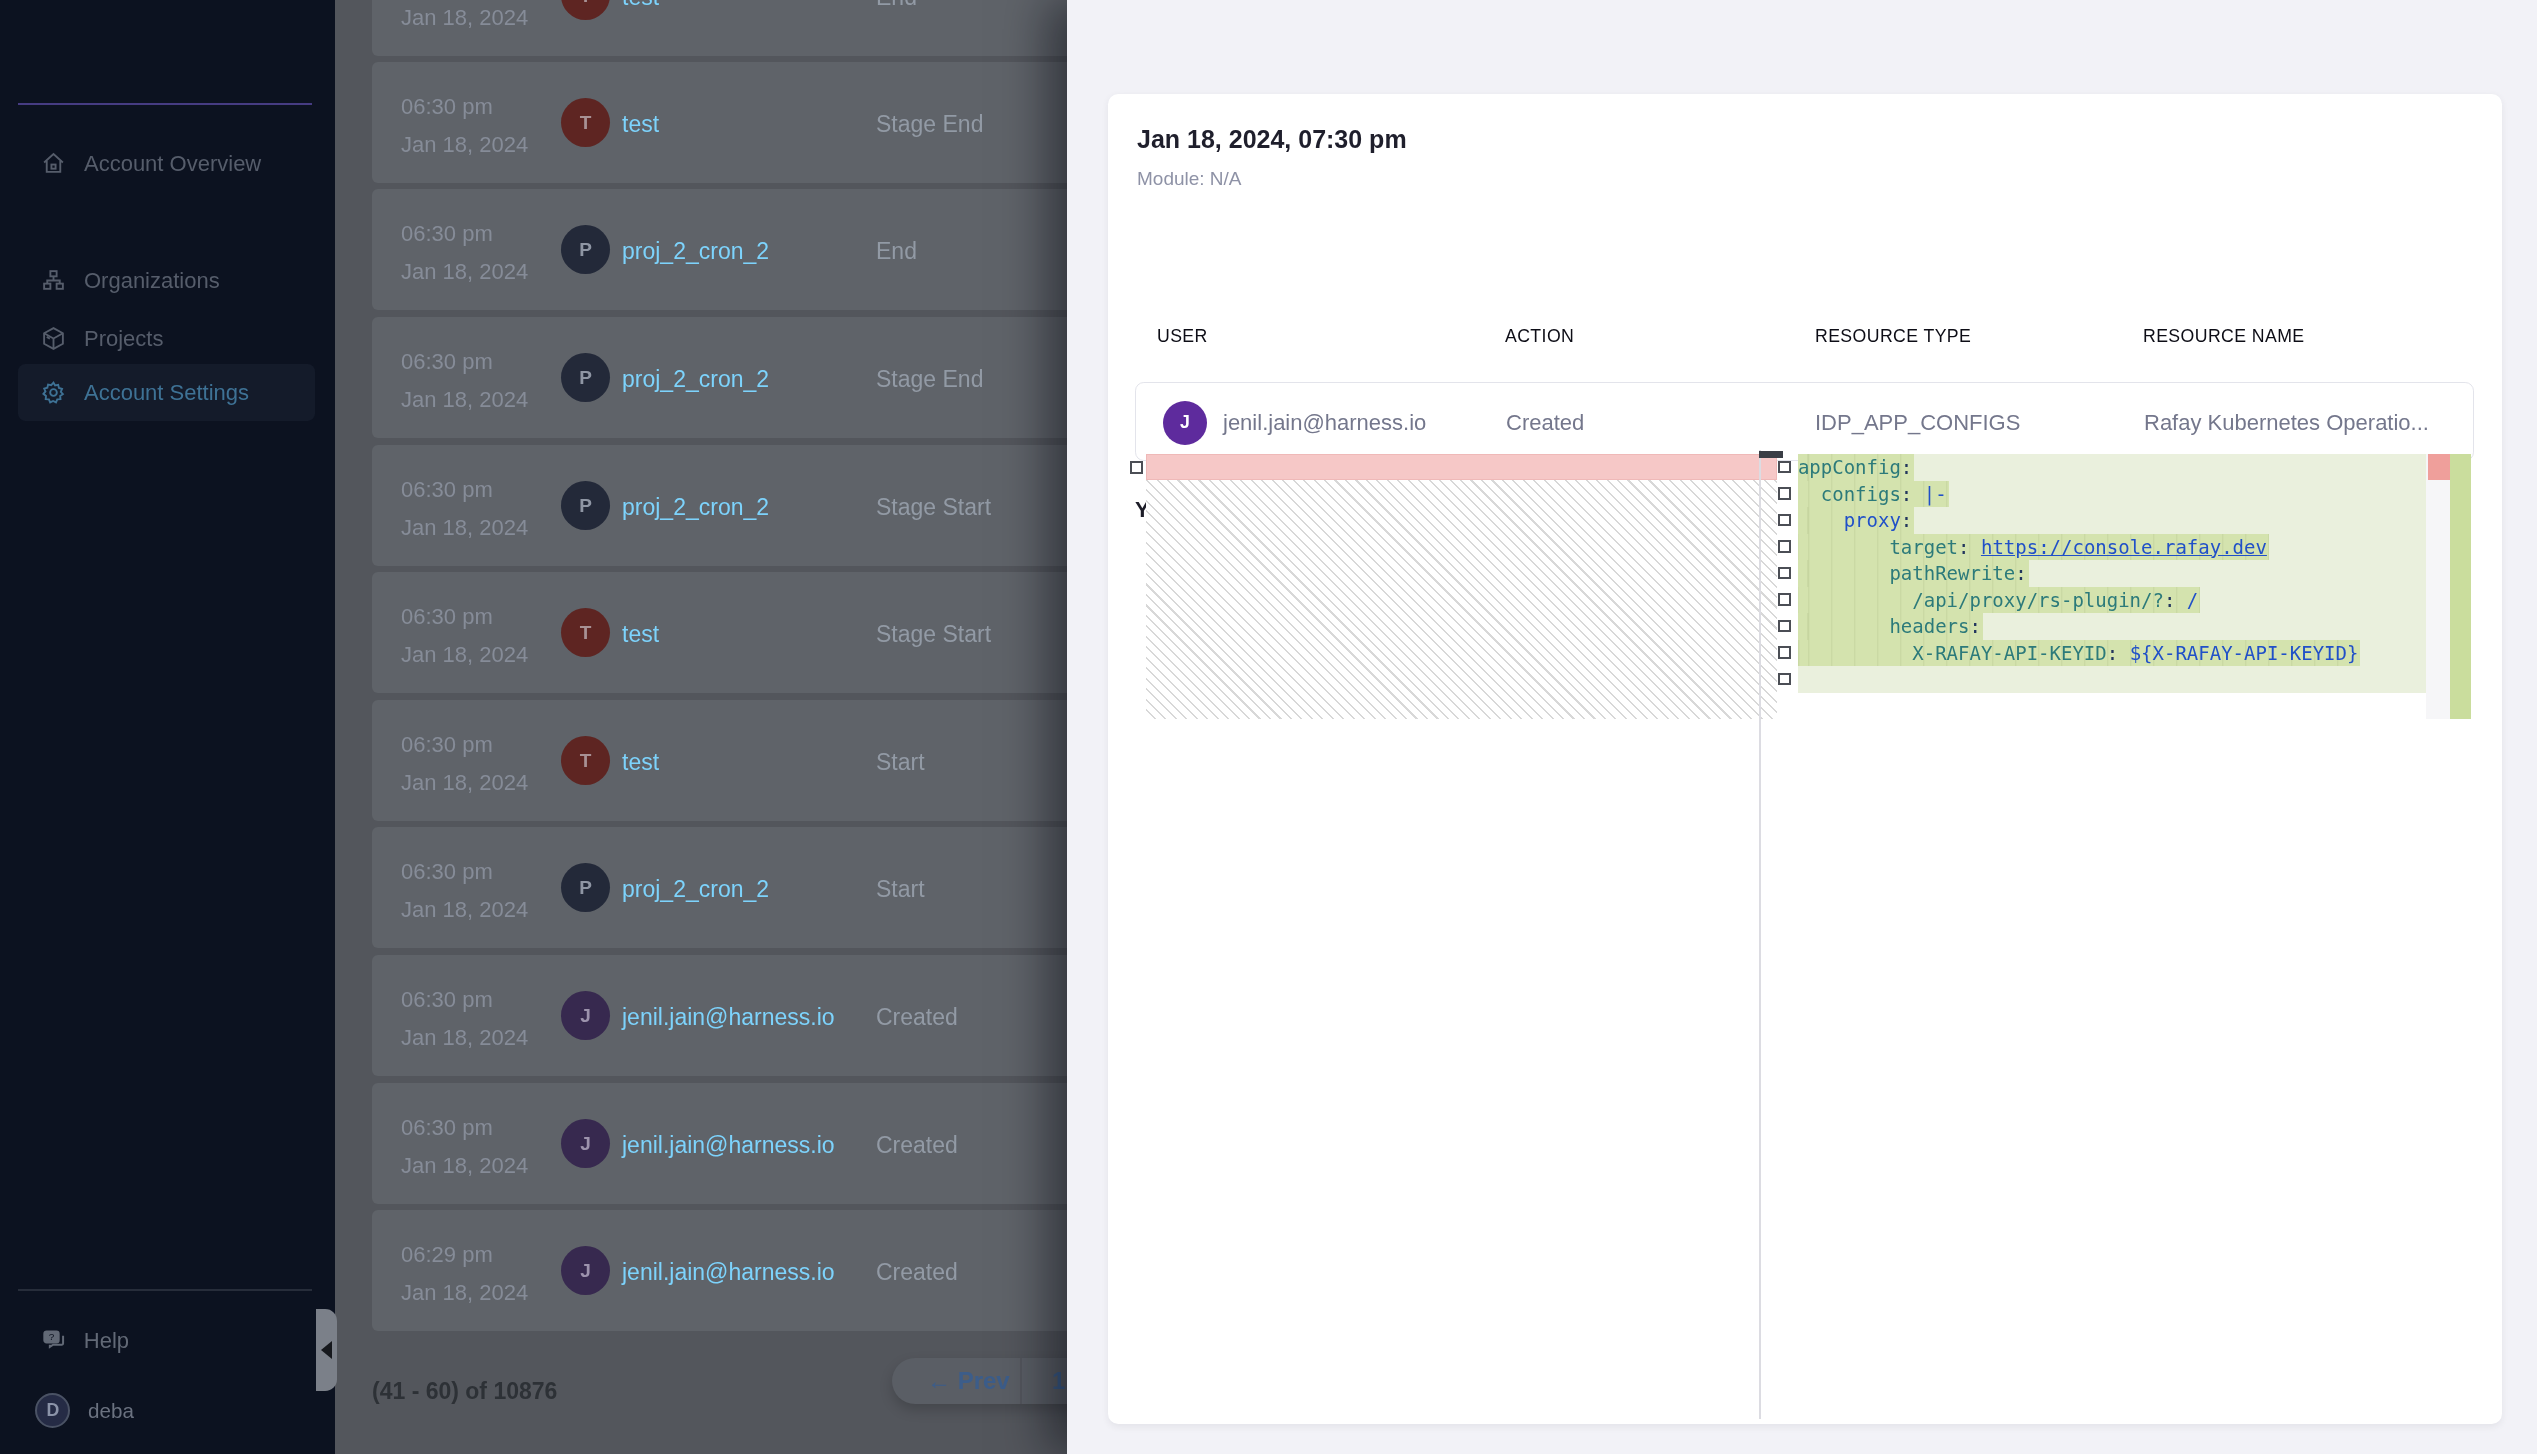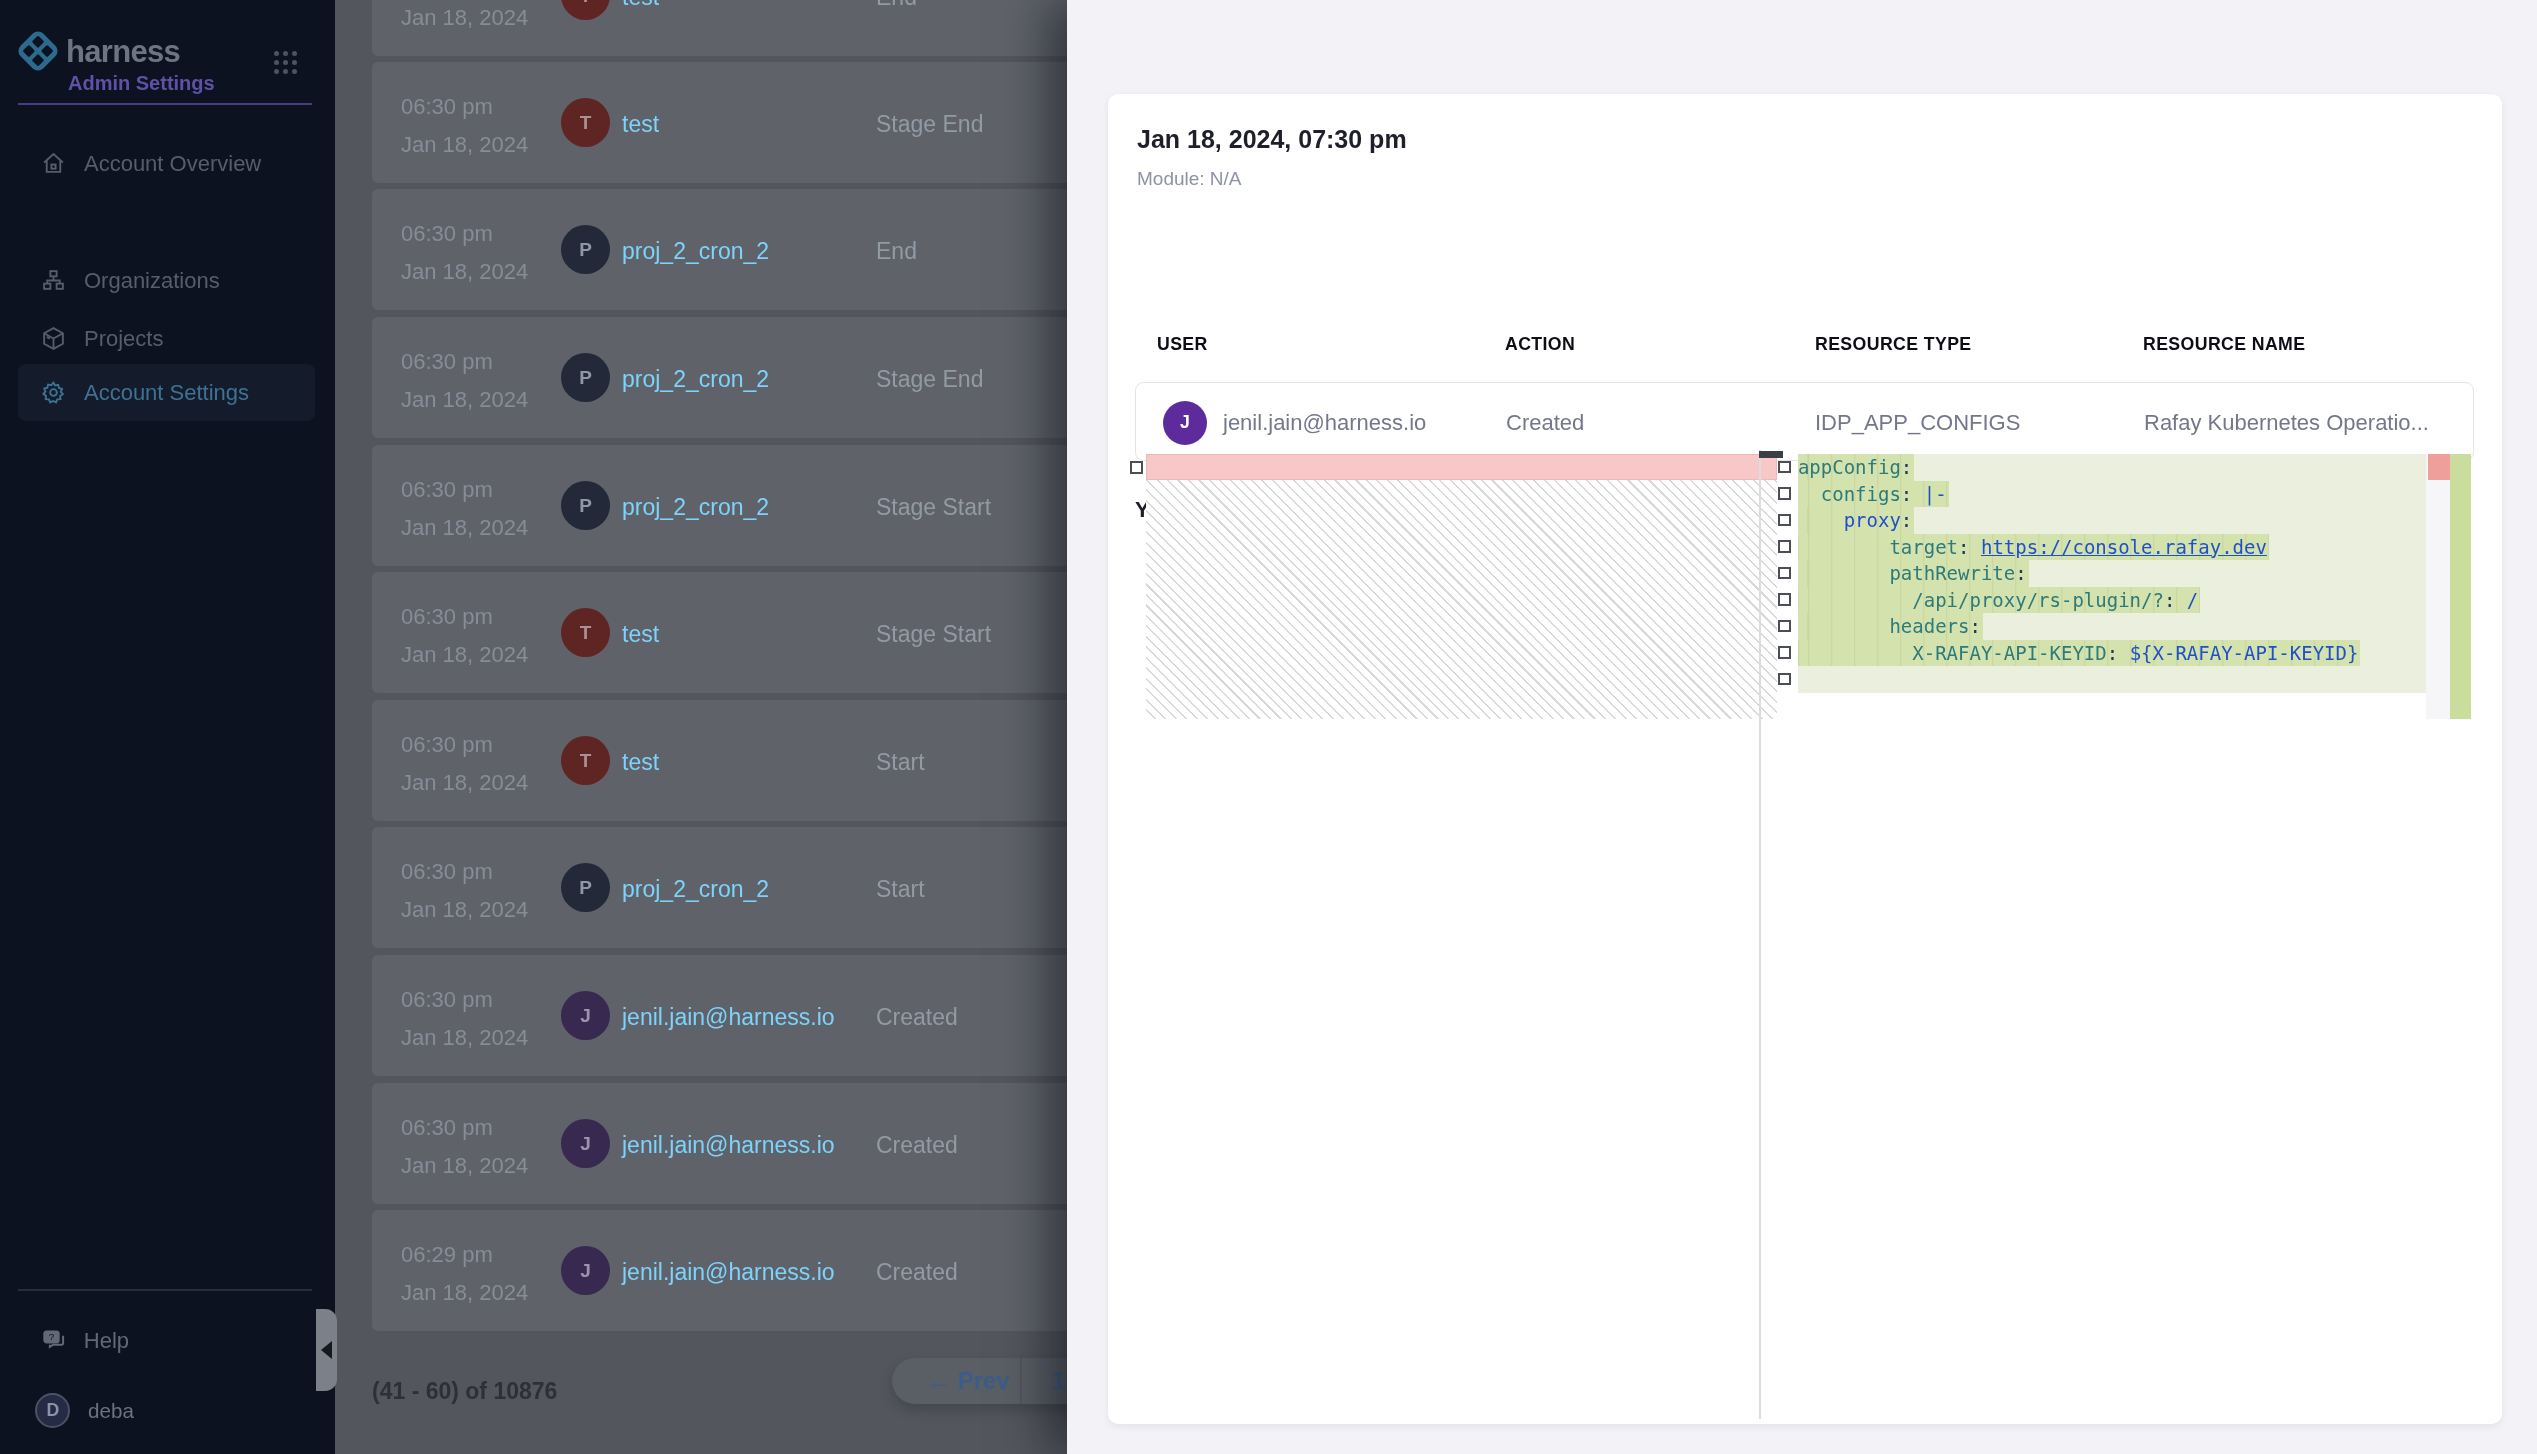--- a/index.html
+++ b/index.html
@@ -47,21 +47,21 @@
 
   
   .drawer { position:absolute; left:1067px; top:0; width:1470px; height:1454px; background:#f2f2f7; z-index:5; box-shadow:-19px 0 44px rgba(8,10,18,.5); }
   .drawer-header { position:absolute; left:0; top:0; width:100%; height:60px; background:#ffffff; border-bottom:1.5px solid #e4e5ed; }
   .drawer-title { position:absolute; left:31px; top:13.2px; font-size:29px; font-weight:bold; color:#14141c; letter-spacing:-0.4px; }
   .close-btn { position:absolute; right:13.2px; top:11.8px; width:35px; height:35px; cursor:pointer; display:flex; align-items:center; justify-content:center; }
 
   .card { position:absolute; left:41px; top:94px; width:1394px; height:1330px; background:#ffffff; border-radius:10.3px; box-shadow:0 2.2px 7.4px rgba(40,41,61,.07); }
   .event-ts { position:absolute; left:29px; top:31px; font-size:25px; font-weight:bold; color:#1f1f2c; }
   .event-module { position:absolute; left:29px; top:74px; font-size:19px; color:#8e92a6; }
-  .col-header { position:absolute; top:240px; font-size:17.7px; font-weight:bold; color:#0d0d16; letter-spacing:0.4px; }
+  .col-header { position:absolute; top:232px; font-size:17.7px; font-weight:normal; color:#0d0d16; letter-spacing:0.4px; }
   .ch-user { left:49px; } .ch-action { left:397px; } .ch-rtype { left:707px; } .ch-rname { left:1035px; }
   .event-rowbox { position:absolute; left:27px; top:288px; width:1339px; height:79px; border:1.5px solid #e3e4eb; border-radius:8.8px; background:#fff; }
   .ev-avatar { position:absolute; left:27px; top:17.7px; width:44px; height:44px; border-radius:50%; background:#5e2b9d; color:#ffffff; font-size:17.7px; font-weight:600; display:flex; align-items:center; justify-content:center; }
   .ev-user { position:absolute; left:87px; top:26.5px; font-size:22px; color:#74778c; }
   .ev-action { position:absolute; left:370px; top:26.5px; font-size:22px; color:#74778c; }
   .ev-rtype { position:absolute; left:679px; top:26.5px; font-size:22px; color:#74778c; }
   .ev-rname { position:absolute; left:1008px; top:26.5px; font-size:22px; color:#74778c; }
 
   .yaml-label-row { position:absolute; left:27px; top:403px; display:flex; align-items:center; gap:11.8px; cursor:pointer; }
   .yaml-label { font-size:22px; font-weight:bold; color:#1d1d28; }
@@ -86,41 +86,20 @@
   .ruler-green { position:absolute; left:1342px; top:360px; width:20.6px; height:265px; background:#cadd9d; }
 
   svg { display:block; }
 </style>
 </head>
 <body>
 
 <div id="root">
 
   <div class="sidebar">
-    <div class="logo-row">
-      <div class="logo-diamond">
-          <i></i>
-          <i></i>
-          <i></i>
-          <i></i>
-        </div>
-      <div class="logo-text">harness</div>
-      <div class="logo-sub">Admin Settings</div>
-      <div class="apps-grid">
-          <i></i>
-          <i></i>
-          <i></i>
-          <i></i>
-          <i></i>
-          <i></i>
-          <i></i>
-          <i></i>
-          <i></i>
-        </div>
-    </div>
     <div class="side-divider"></div>
 
     <div class="nav-item" style="top:135px;">
       <svg width="25" height="25" viewBox="0 0 24 24" fill="none" stroke="currentColor" stroke-width="1.8">
           <path d="M3 11 L12 3 L21 11"></path>
           <path d="M5.5 9.5 V20 H18.5 V9.5"></path>
           <rect x="10" y="13" width="4" height="4"></rect>
         </svg>
       <span>Account Overview</span>
     </div>

